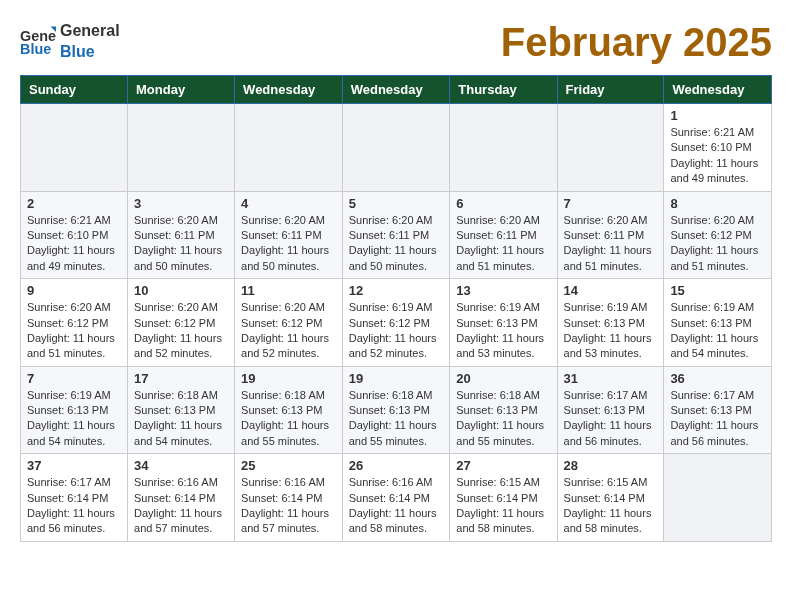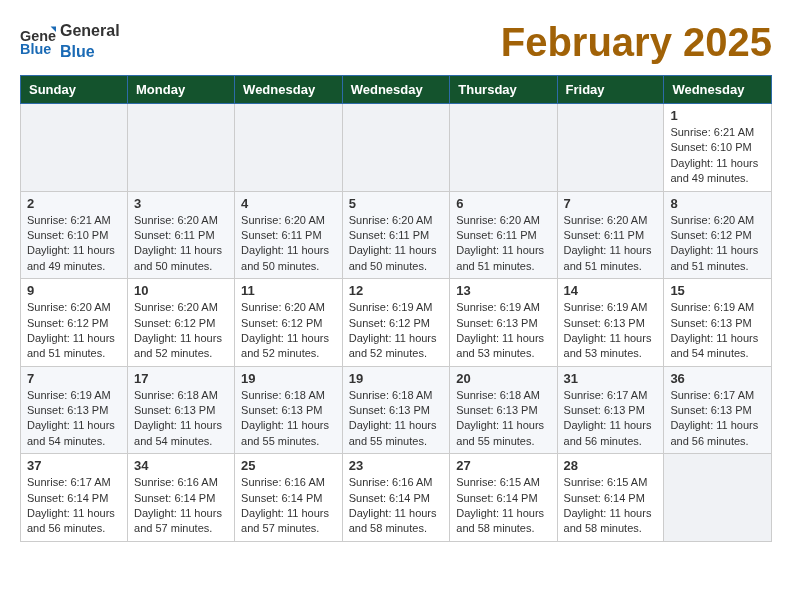--- a/index.html
+++ b/index.html
@@ -277,21 +277,21 @@
 Sunset: 6:14 PM
 Daylight: 11 hours and 57 minutes.</div>
         </td>
         <td>
           <span class="day-number">25</span>
           <div class="day-info" style="white-space: pre-line;">Sunrise: 6:16 AM
 Sunset: 6:14 PM
 Daylight: 11 hours and 57 minutes.</div>
         </td>
         <td>
-          <span class="day-number">23</span>
+          <span class="day-number">26</span>
           <div class="day-info" style="white-space: pre-line;">Sunrise: 6:16 AM
 Sunset: 6:14 PM
 Daylight: 11 hours and 58 minutes.</div>
         </td>
         <td>
           <span class="day-number">27</span>
           <div class="day-info" style="white-space: pre-line;">Sunrise: 6:15 AM
 Sunset: 6:14 PM
 Daylight: 11 hours and 58 minutes.</div>
         </td>

